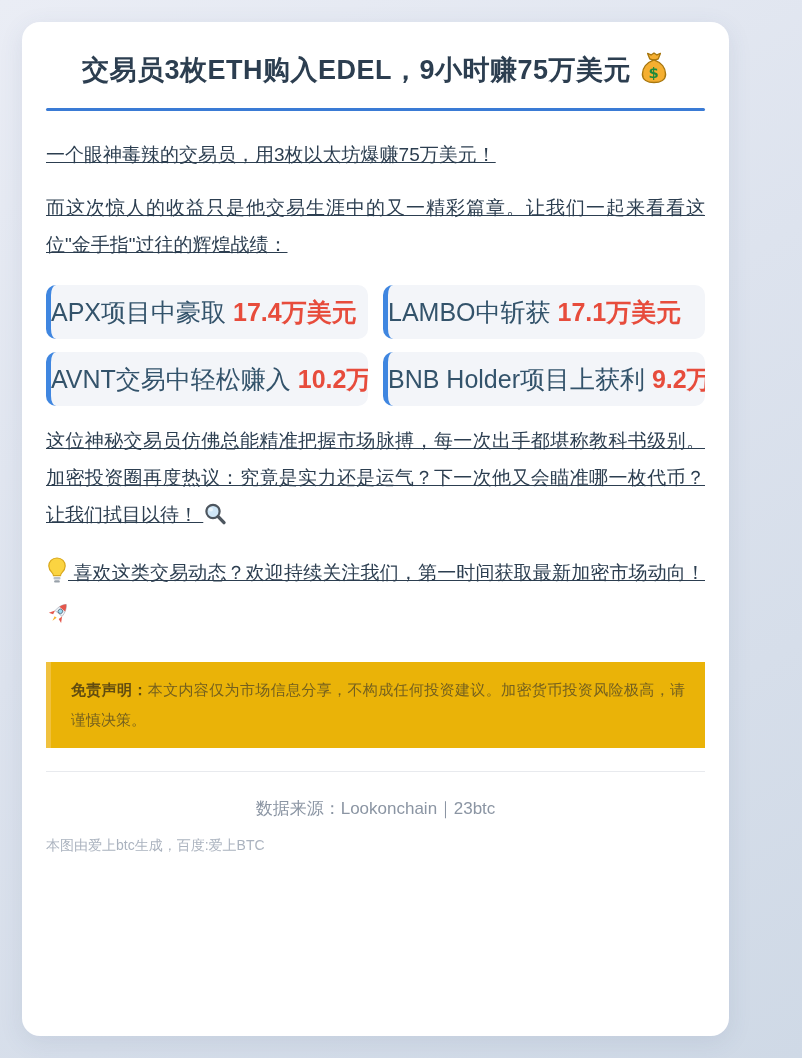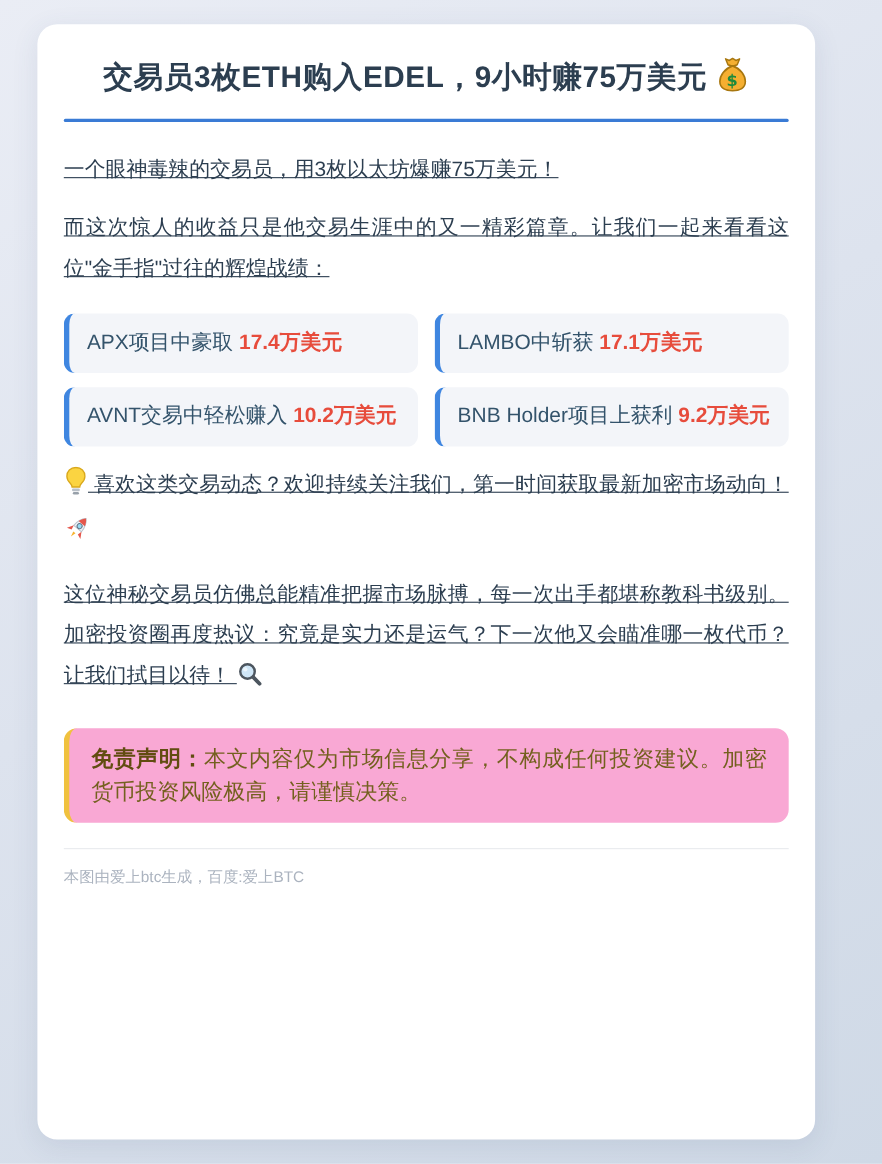--- a/index.html
+++ b/index.html
@@ -2,21 +2,21 @@
 <html><head>
 <meta charset="utf-8">
 <style>
   * { margin:0; padding:0; box-sizing:border-box; }
   html,body { width:802px; height:1058px; overflow:hidden; }
   body {
     font-family:"Liberation Sans","DejaVu Sans",sans-serif;
     background:linear-gradient(150deg,#eaedf5 0%,#dde3ee 45%,#cfd9e6 100%);
   }
   .card {
-    position:absolute; left:34px; top:22px;
+    position:absolute; left:22px; top:22px;
     width:707px; height:1014px;
     background:#ffffff;
     border-radius:18px;
     box-shadow:0 6px 24px rgba(60,80,120,0.10);
     padding:30px 24px 24px 24px;
     overflow:hidden;
   }
   .title {
     text-align:center;
     font-size:27px; font-weight:700;
@@ -42,32 +42,32 @@
   .stats-grid {
     margin-top:22px;
     display:grid;
     grid-template-columns:1fr 1fr;
     column-gap:15px; row-gap:13px;
   }
   .stat-box {
     background:#f3f5f9;
     border-left:5px solid #3f86e0;
     border-radius:10px;
-    padding:14px 16px;
-    font-size:19px; line-height:26px;
+    padding:14px 0;
+    font-size:25px; line-height:26px;
     color:#33536b;
     white-space:nowrap; overflow:hidden;
   }
   .disclaimer {
     margin-top:24px;
-    background:#f9a8d4;
+    background:#eab308;
     border-left:5px solid #f0c13e;
-    border-radius:12px;
+    border-radius:0;
     padding:13px 20px;
-    font-size:20px; line-height:30px;
+    font-size:15px; line-height:30px;
     color:#74601f;
     text-align:justify;
   }
   .disclaimer .dis-label { font-weight:700; color:#614c10; }
   .footer-divider {
     height:1px; background:#e8eaee; margin-top:23px;
   }
   .footer-source {
     margin-top:25px; text-align:center;
     font-size:17px; color:#8b95a3;
@@ -95,41 +95,42 @@
 
   <p class="para"><span>而这次惊人的收益只是他交易生涯中的又一精彩篇章。让我们一起来看看这位"金手指"过往的辉煌战绩：</span></p>
 
   <div class="stats-grid">
     <div class="stat-box"><span><span>APX项目中豪取 </span><span class="seg-red">17.4万美元</span></span></div>
     <div class="stat-box"><span><span>LAMBO中斩获 </span><span class="seg-red">17.1万美元</span></span></div>
     <div class="stat-box"><span><span>AVNT交易中轻松赚入 </span><span class="seg-red">10.2万美元</span></span></div>
     <div class="stat-box"><span><span>BNB Holder项目上获利 </span><span class="seg-red">9.2万美元</span></span></div>
   </div>
 
+  <p class="para"><span><span>这位神秘交易员仿佛总能精准把握市场脉搏，每一次出手都堪称教科书级别。加密投资圈再度热议：究竟是实力还是运气？下一次他又会瞄准哪一枚代币？让我们拭目以待！ </span></span><span class="emoji-svg"><svg width="24" height="24" viewBox="0 0 24 24">
+          <circle cx="10" cy="9.5" r="6.6" fill="#cfe6f7" stroke="#4d565f" stroke-width="2.2"></circle>
+          <circle cx="8" cy="7.5" r="2" fill="#eef7fd" opacity="0.9"></circle>
+          <line x1="15.2" y1="14.6" x2="21" y2="20.6" stroke="#4d565f" stroke-width="3.4" stroke-linecap="round"></line>
+        </svg></span></p>
+
   <p class="para"><span class="emoji-svg"><svg width="22" height="27" viewBox="0 0 22 27">
           <path d="M11 1 C6 1 2.8 4.6 2.8 9 c0 3 1.6 5 3.2 6.6 1 1 1.4 1.8 1.5 3.1 h7 c0.1-1.3 0.5-2.1 1.5-3.1 1.6-1.6 3.2-3.6 3.2-6.6 C19.2 4.6 16 1 11 1 z" fill="#fbd441" stroke="#d9a81c" stroke-width="1.2"></path>
           <rect x="7.5" y="20" width="7" height="2.6" rx="1" fill="#b9c0c8"></rect>
           <rect x="8.2" y="23.2" width="5.6" height="2.4" rx="1.2" fill="#98a1aa"></rect>
         </svg></span><span><span> 喜欢这类交易动态？欢迎持续关注我们，第一时间获取最新加密市场动向！ </span></span><span class="emoji-svg"><svg width="26" height="26" viewBox="0 0 24 24">
           <g transform="rotate(40 12 12)">
             <path d="M12 1.6 C15 4.4 16.2 8.4 16.2 12.6 L7.8 12.6 C7.8 8.4 9 4.4 12 1.6 z" fill="#edf1f6" stroke="#b9c2cc" stroke-width="0.8"></path>
             <path d="M12 1.6 C13.6 3.1 14.7 5.1 15.4 7.3 L8.6 7.3 C9.3 5.1 10.4 3.1 12 1.6 z" fill="#e4574c"></path>
             <circle cx="12" cy="10" r="2.1" fill="#9adbf2" stroke="#5b7083" stroke-width="0.8"></circle>
             <path d="M7.8 12.6 L4.6 17.8 L8.6 16.4 z" fill="#e4574c"></path>
             <path d="M16.2 12.6 L19.4 17.8 L15.4 16.4 z" fill="#e4574c"></path>
             <path d="M10.8 16.8 L13.2 16.8 L12 21.4 z" fill="#f7b32b"></path>
           </g>
         </svg></span></p>
 
-  <p class="para"><span><span>这位神秘交易员仿佛总能精准把握市场脉搏，每一次出手都堪称教科书级别。加密投资圈再度热议：究竟是实力还是运气？下一次他又会瞄准哪一枚代币？让我们拭目以待！ </span></span><span class="emoji-svg"><svg width="24" height="24" viewBox="0 0 24 24">
-          <circle cx="10" cy="9.5" r="6.6" fill="#cfe6f7" stroke="#4d565f" stroke-width="2.2"></circle>
-          <circle cx="8" cy="7.5" r="2" fill="#eef7fd" opacity="0.9"></circle>
-          <line x1="15.2" y1="14.6" x2="21" y2="20.6" stroke="#4d565f" stroke-width="3.4" stroke-linecap="round"></line>
-        </svg></span></p>
-
   <div class="disclaimer"><span class="dis-label">免责声明：</span><span>本文内容仅为市场信息分享，不构成任何投资建议。加密货币投资风险极高，请谨慎决策。</span></div>
 
   <div class="footer-divider"></div>
 
+  <div class="footer-source">数据来源：Lookonchain｜23btc</div>
 
   <div class="footer-credit">本图由爱上btc生成，百度:爱上BTC</div>
 
 </div>
 
 </body></html>

